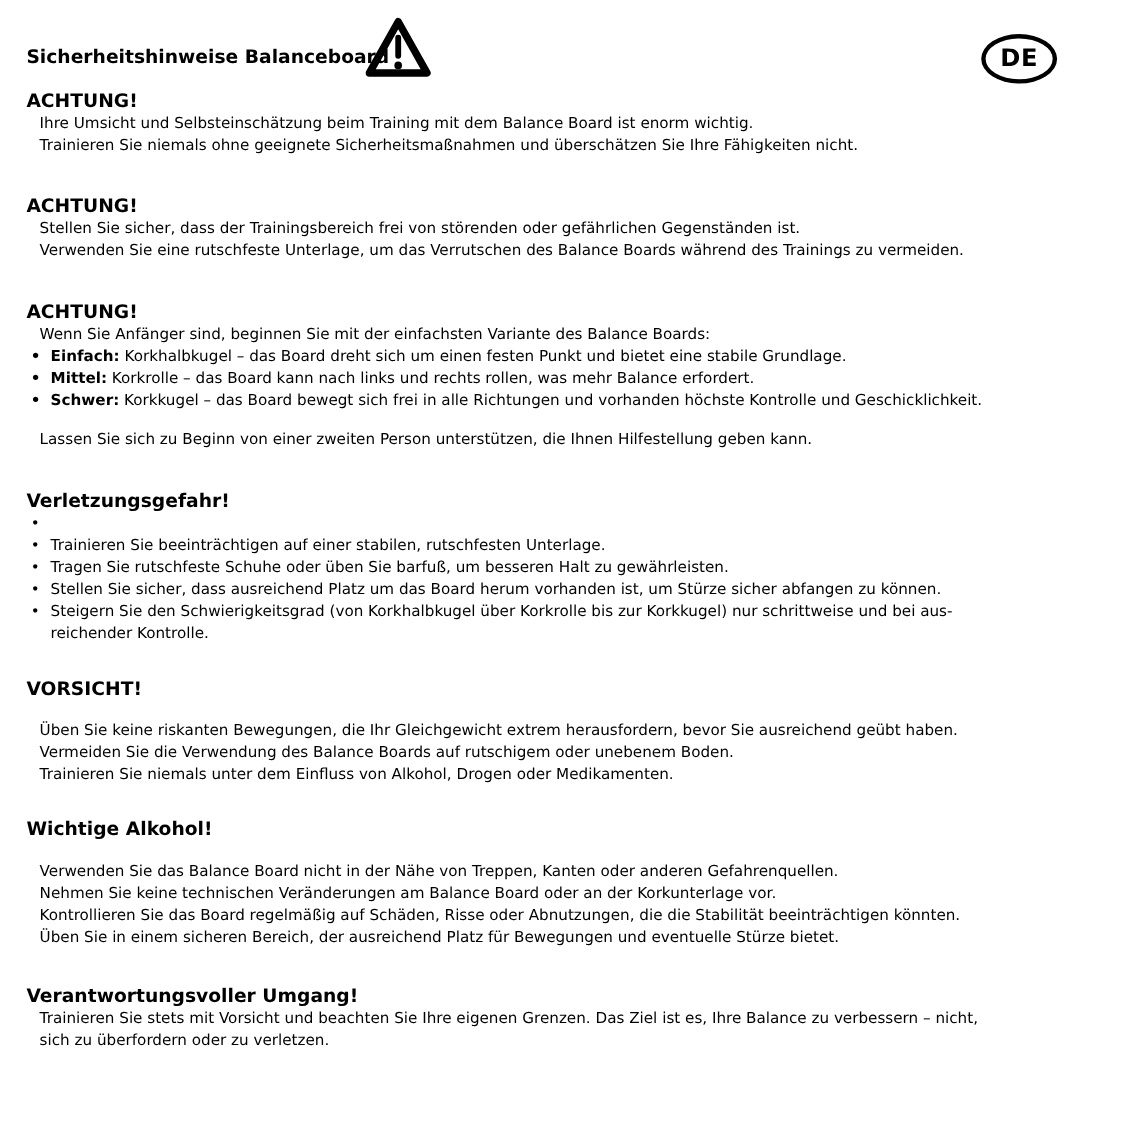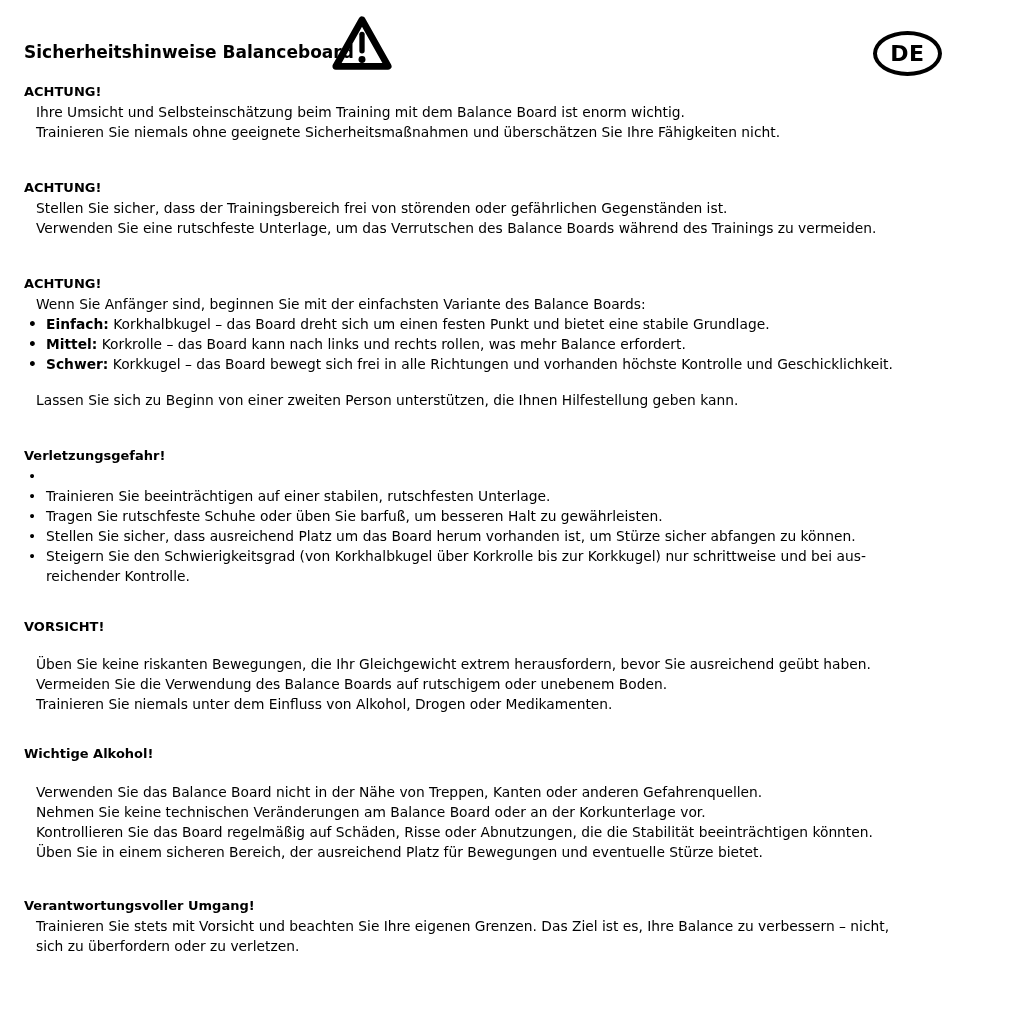--- a/index.html
+++ b/index.html
@@ -26,21 +26,21 @@
   }
   .warning-triangle {
     position: absolute;
     left: 331px;
     top: 12px;
     width: 62px;
     height: 64px;
   }
   .lang-badge {
     position: absolute;
-    left: 873px;
+    left: 892px;
     top: 31px;
     width: 69px;
     height: 45px;
     border: 4px solid #000;
     border-radius: 50%;
     display: flex;
     align-items: center;
     justify-content: center;
     font-size: 22px;
     font-weight: bold;
@@ -48,21 +48,21 @@
   }
 
   
   .doc {
     position: absolute;
     top: 0;
     left: 24px;
     right: 20px;
   }
   .sec-heading {
-    font-size: 13px;
+    font-size: 17px;
     font-weight: bold;
     line-height: 20px;
   }
   .body-text {
     font-size: 13.8px;
     line-height: 20px;
     white-space: pre-line;
     margin-left: 12px;
   }
   .mt-82 { margin-top: 82px; }

